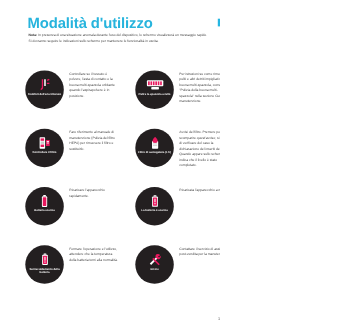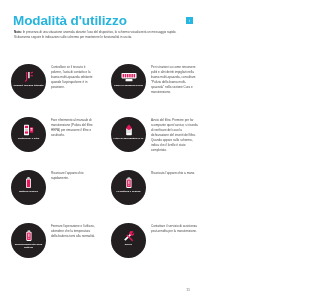--- a/index.html
+++ b/index.html
@@ -14,20 +14,21 @@
     font-family: "Liberation Sans", sans-serif;
     position: relative;
   }
 
   .page {
     position: relative;
     width: 200px;
     height: 301px;
     background: #ffffff;
     box-sizing: border-box;
+    margin-left: 12px;
   }
 
   
   .corner-badge {
     position: absolute;
     top: 17px;
     left: 186px;
     width: 7px;
     height: 7px;
     background: #25b6e2;

